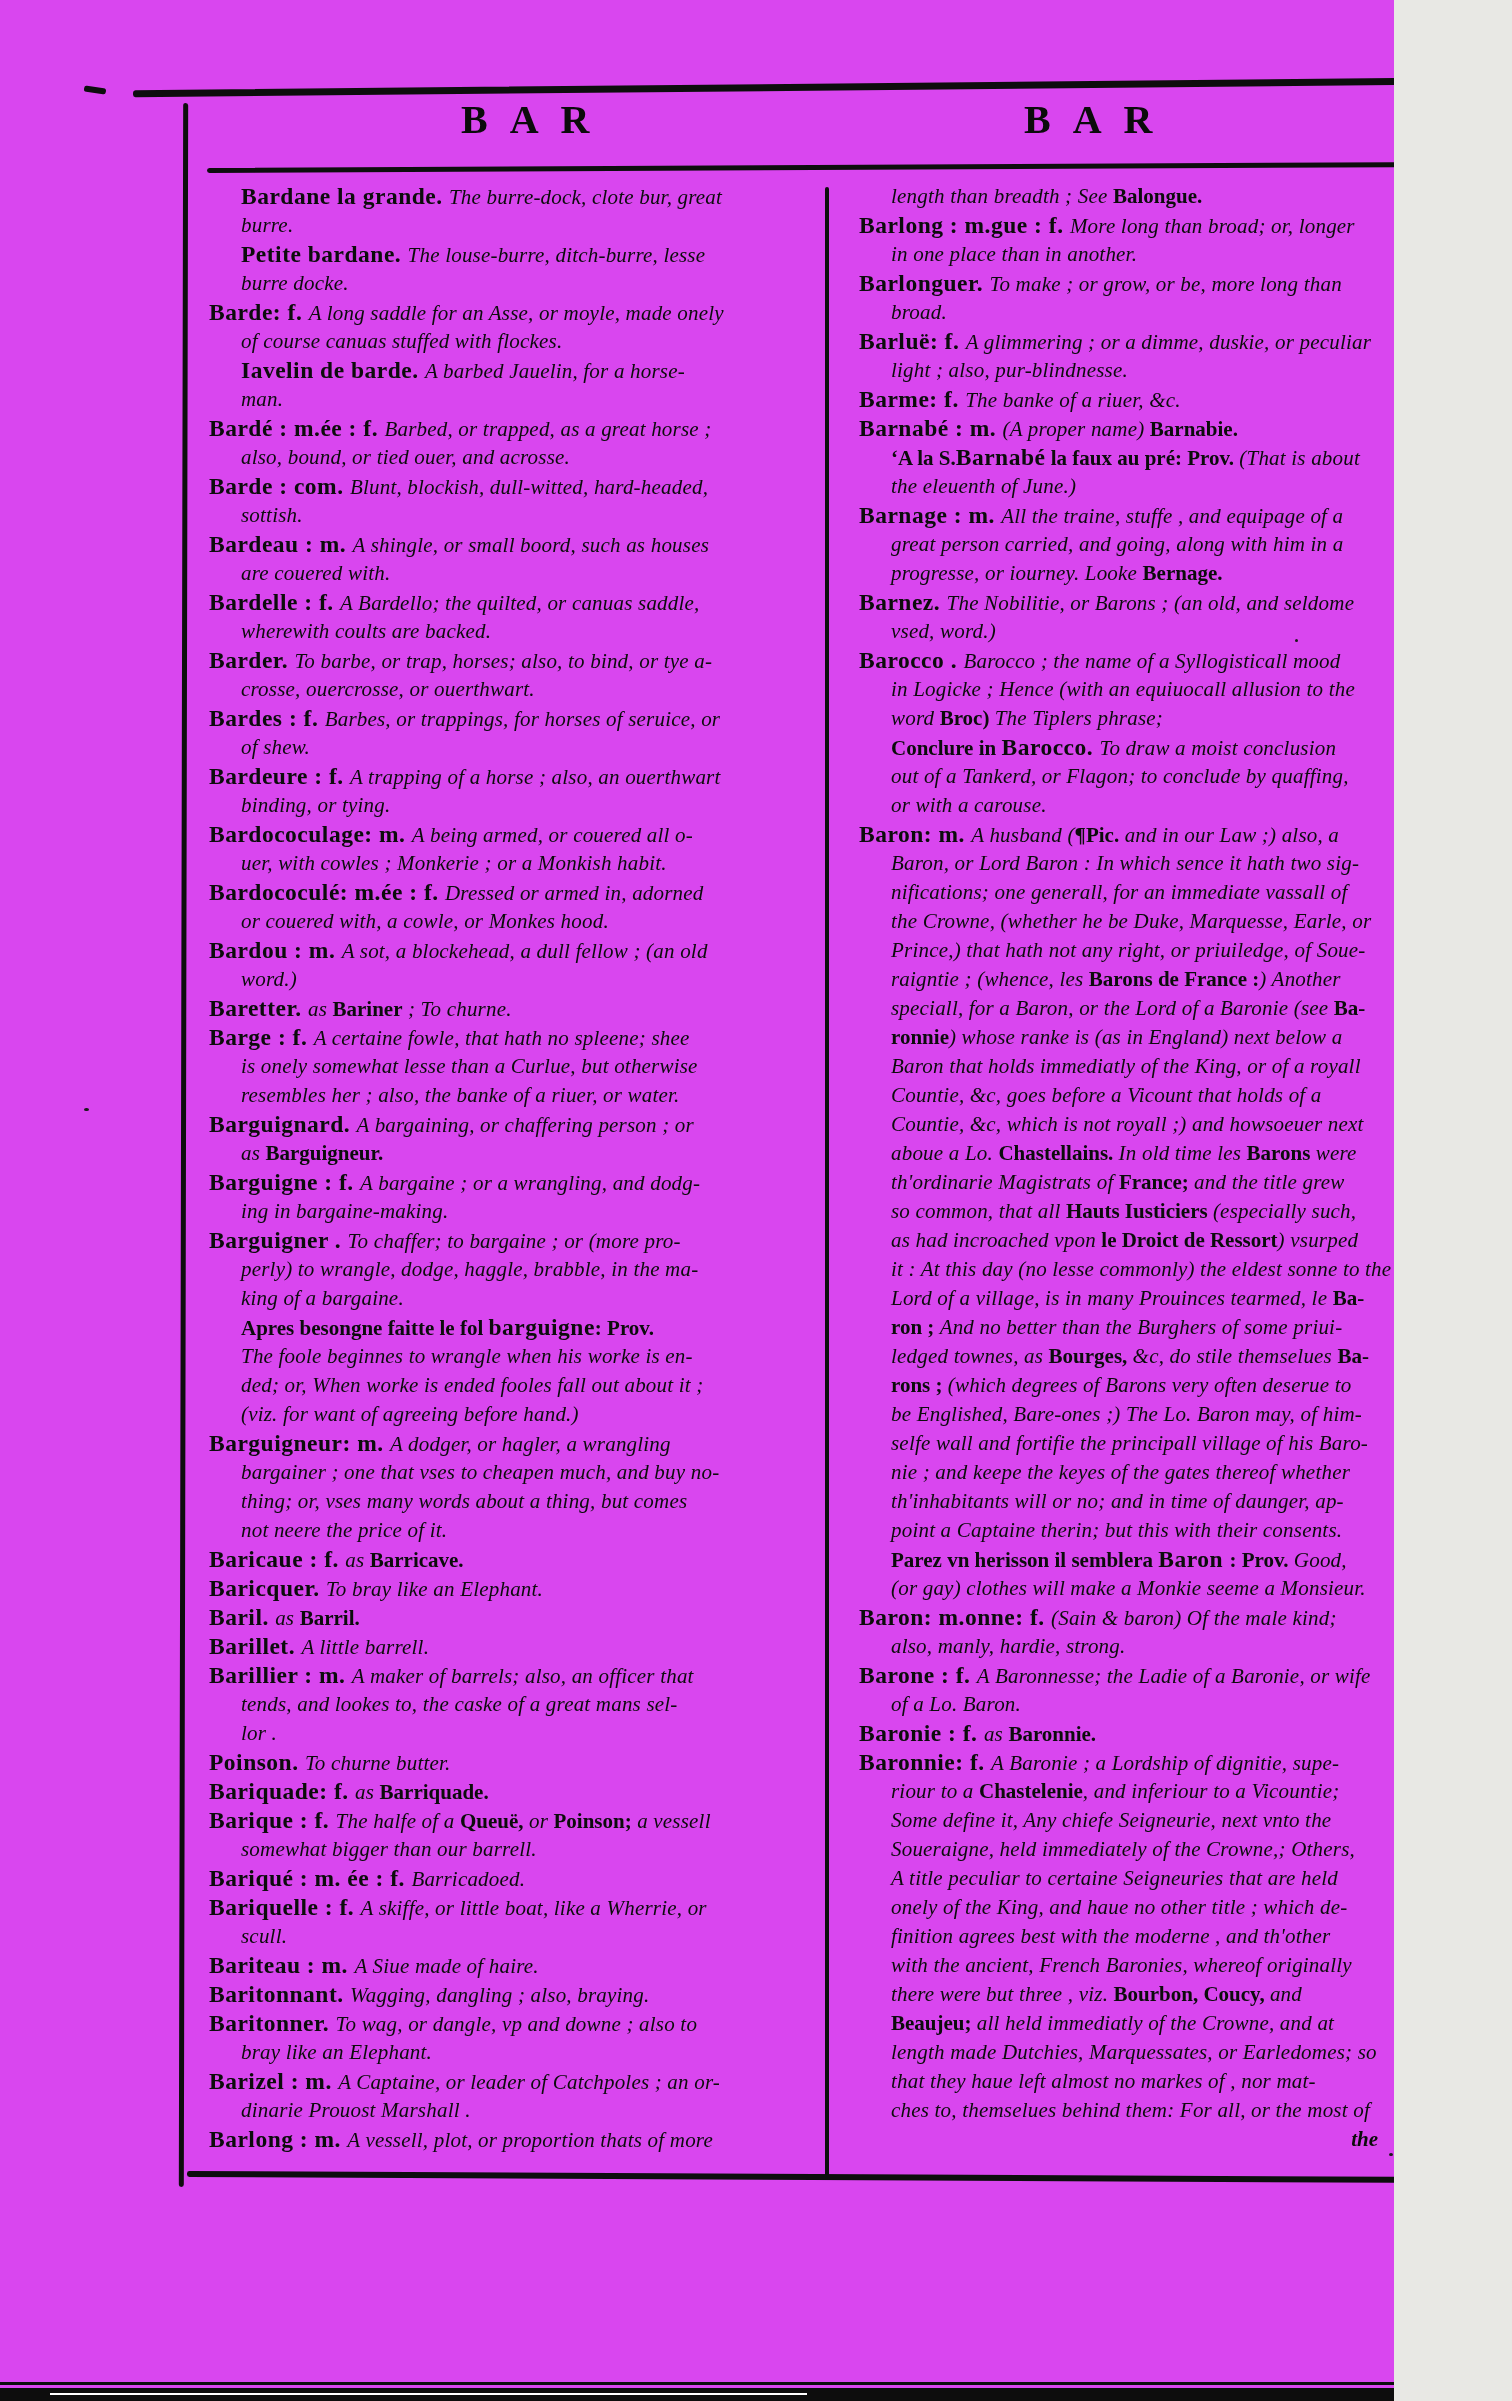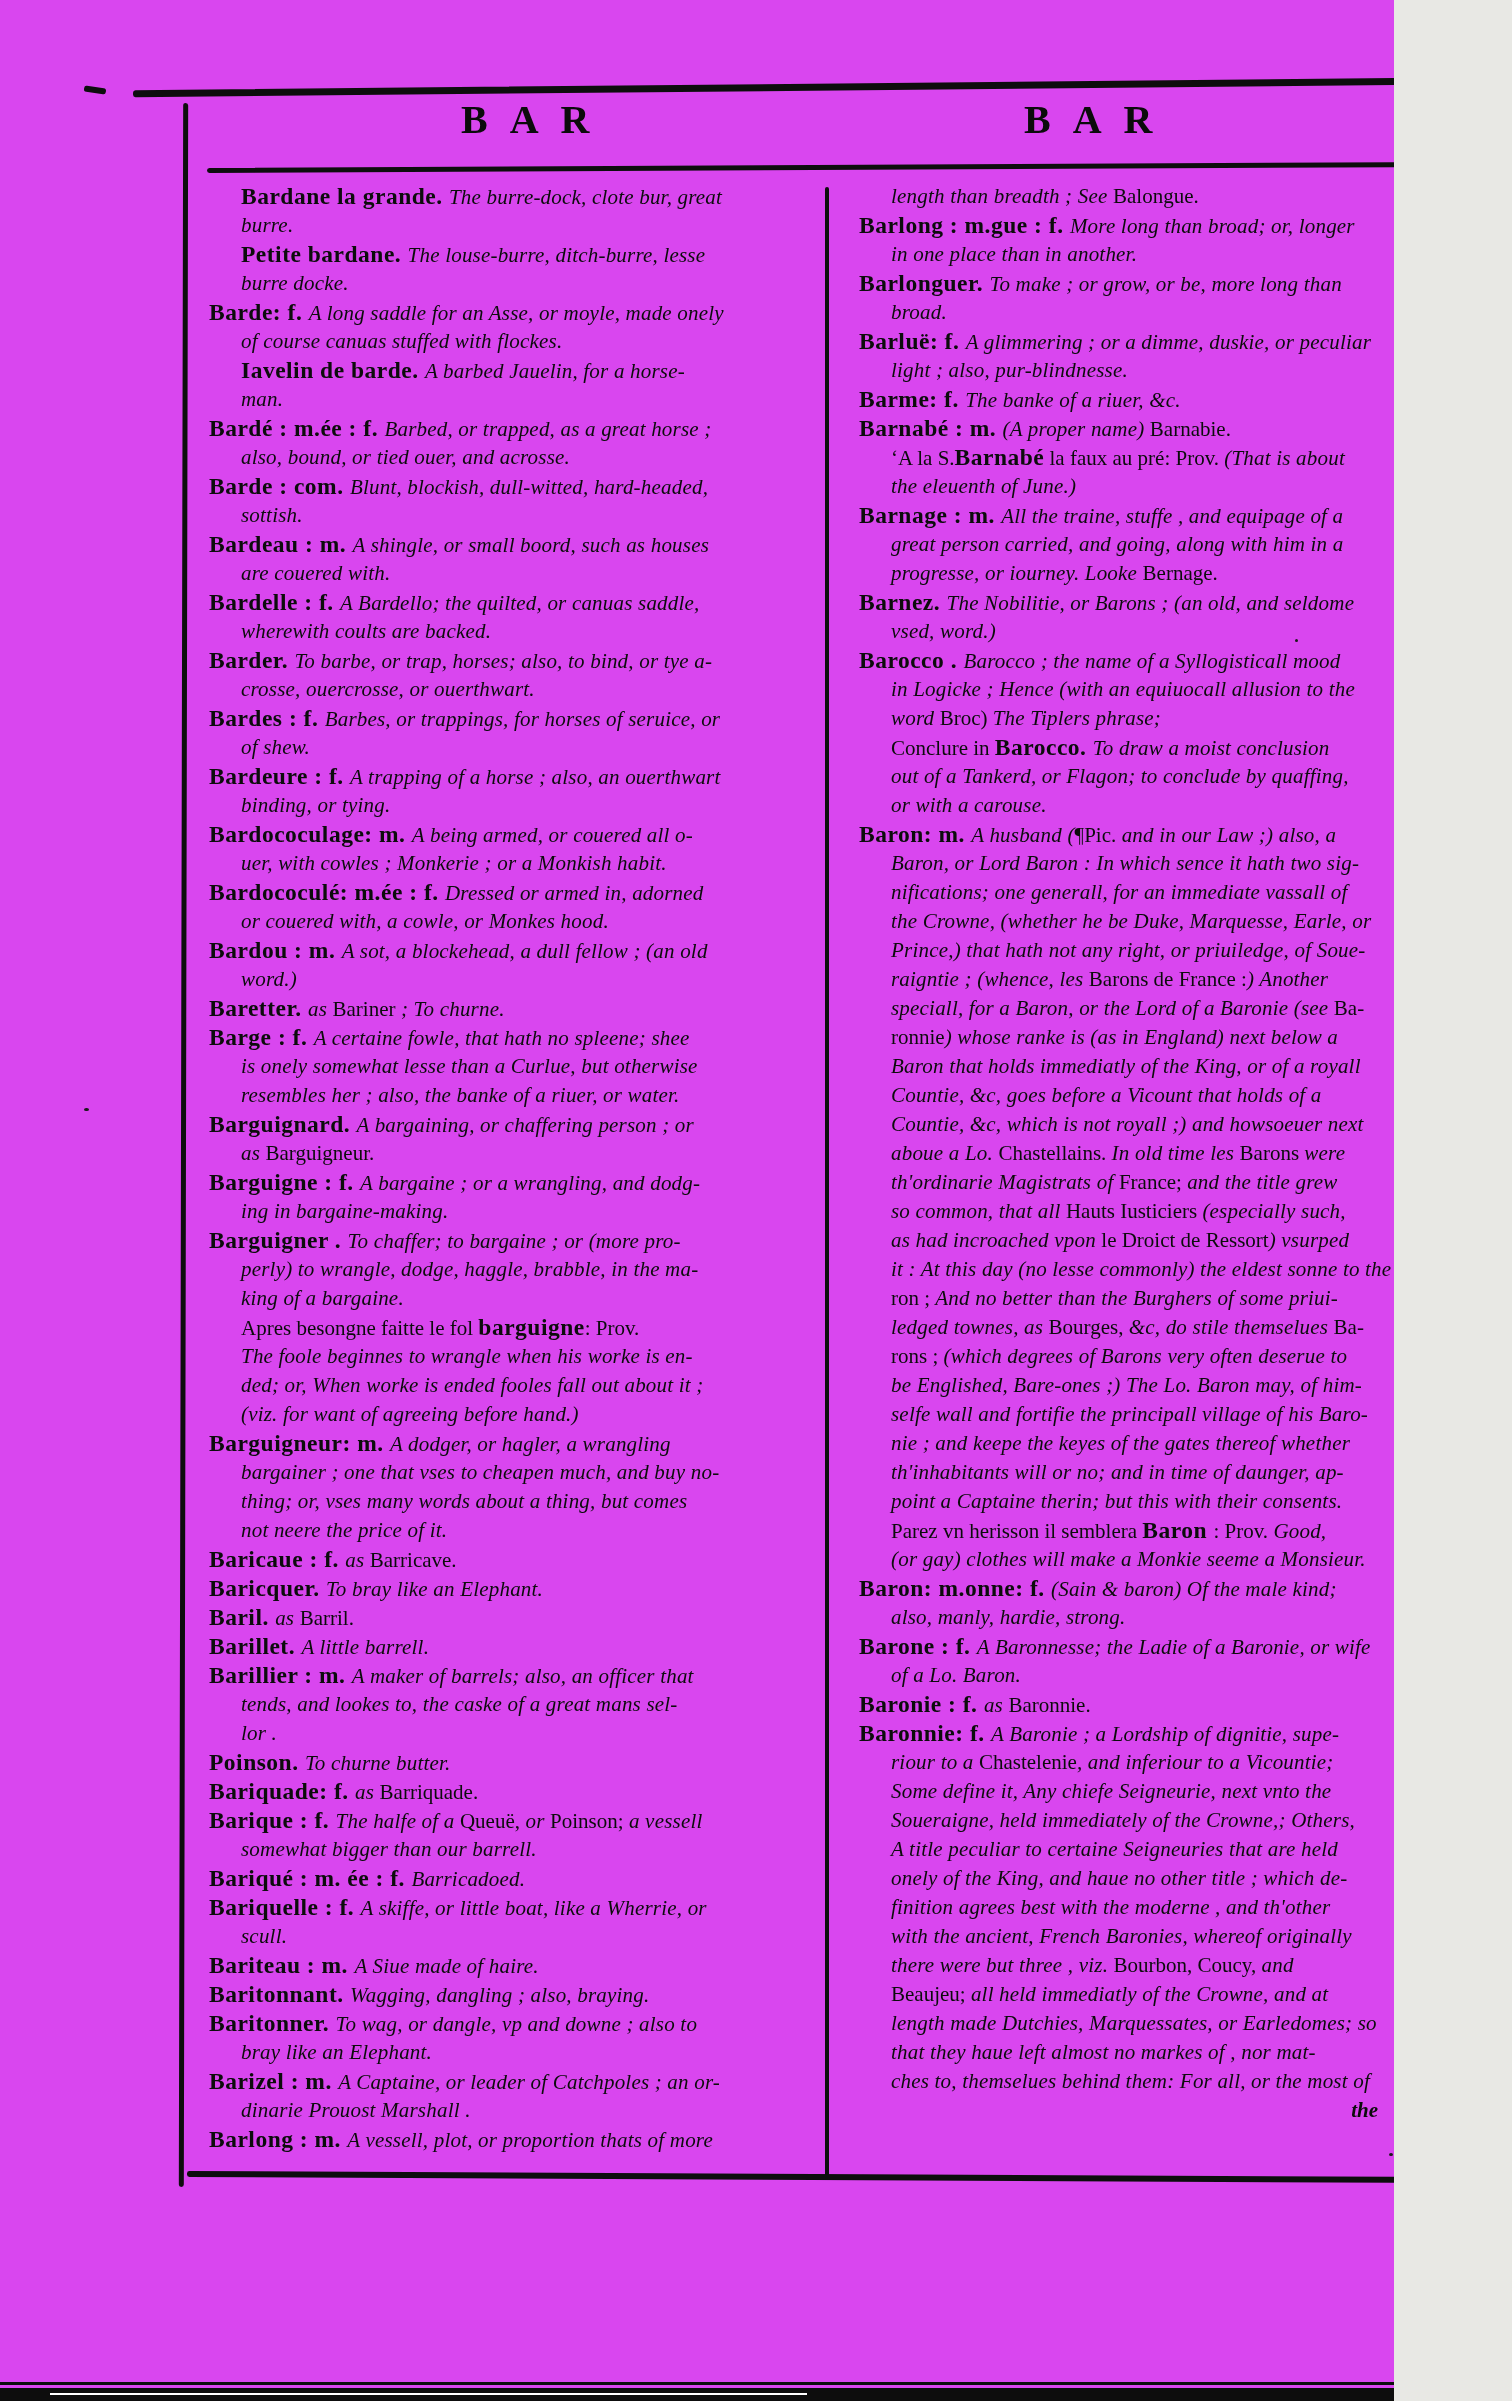--- a/index.html
+++ b/index.html
@@ -37,21 +37,21 @@
   
   .column{position:absolute;top:182px;}
   #col-left{left:209px;width:609px;}
   #col-right{left:859px;width:568px;}
   .line{
     height:29px;line-height:29px;
     white-space:pre;
   }
   .line.n1{padding-left:32px;}
   .seg-h{font-size:23.5px;font-weight:700;letter-spacing:0.5px;}
-  .seg-r{font-size:21px;font-weight:400;}
+  .seg-r{font-size:21px;font-weight:700;}
   .seg-i{font-size:21px;font-style:italic;font-weight:500;letter-spacing:0.2px;}
   #catchword-line{
     height:29px;line-height:29px;
     text-align:right;padding-right:49px;
     font-size:21px;font-style:italic;font-weight:700;
   }
 </style>
 </head>
 <body>
 
@@ -181,20 +181,21 @@
       <div class="line n1"><span class="seg-i">speciall, for a Baron, or the Lord of a Baronie (see </span><span class="seg-r">Ba-</span></div>
       <div class="line n1"><span class="seg-r">ronnie</span><span class="seg-i">) whose ranke is (as in England) next below a</span></div>
       <div class="line n1"><span class="seg-i">Baron that holds immediatly of the King, or of a royall</span></div>
       <div class="line n1"><span class="seg-i">Countie, &amp;c, goes before a Vicount that holds of a</span></div>
       <div class="line n1"><span class="seg-i">Countie, &amp;c, which is not royall ;) and howsoeuer next</span></div>
       <div class="line n1"><span class="seg-i">aboue a Lo. </span><span class="seg-r">Chastellains. </span><span class="seg-i">In old time les </span><span class="seg-r">Barons </span><span class="seg-i">were</span></div>
       <div class="line n1"><span class="seg-i">th'ordinarie Magistrats of </span><span class="seg-r">France; </span><span class="seg-i">and the title grew</span></div>
       <div class="line n1"><span class="seg-i">so common, that all </span><span class="seg-r">Hauts Iusticiers </span><span class="seg-i">(especially such,</span></div>
       <div class="line n1"><span class="seg-i">as had incroached vpon </span><span class="seg-r">le Droict de Ressort</span><span class="seg-i">) vsurped</span></div>
       <div class="line n1"><span class="seg-i">it : At this day (no lesse commonly) the eldest sonne to the</span></div>
+      <div class="line n1"><span class="seg-i">Lord of a village, is in many Prouinces tearmed, le </span><span class="seg-r">Ba-</span></div>
       <div class="line n1"><span class="seg-r">ron ; </span><span class="seg-i">And no better than the Burghers of some priui-</span></div>
       <div class="line n1"><span class="seg-i">ledged townes, as </span><span class="seg-r">Bourges, </span><span class="seg-i">&amp;c, do stile themselues </span><span class="seg-r">Ba-</span></div>
       <div class="line n1"><span class="seg-r">rons ; </span><span class="seg-i">(which degrees of Barons very often deserue to</span></div>
       <div class="line n1"><span class="seg-i">be Englished, Bare-ones ;) The Lo. Baron may, of him-</span></div>
       <div class="line n1"><span class="seg-i">selfe wall and fortifie the principall village of his Baro-</span></div>
       <div class="line n1"><span class="seg-i">nie ; and keepe the keyes of the gates thereof whether</span></div>
       <div class="line n1"><span class="seg-i">th'inhabitants will or no; and in time of daunger, ap-</span></div>
       <div class="line n1"><span class="seg-i">point a Captaine therin; but this with their consents.</span></div>
       <div class="line n1"><span class="seg-r">Parez vn herisson il semblera </span><span class="seg-h">Baron </span><span class="seg-r">: Prov. </span><span class="seg-i">Good,</span></div>
       <div class="line n1"><span class="seg-i">(or gay) clothes will make a Monkie seeme a Monsieur.</span></div>

